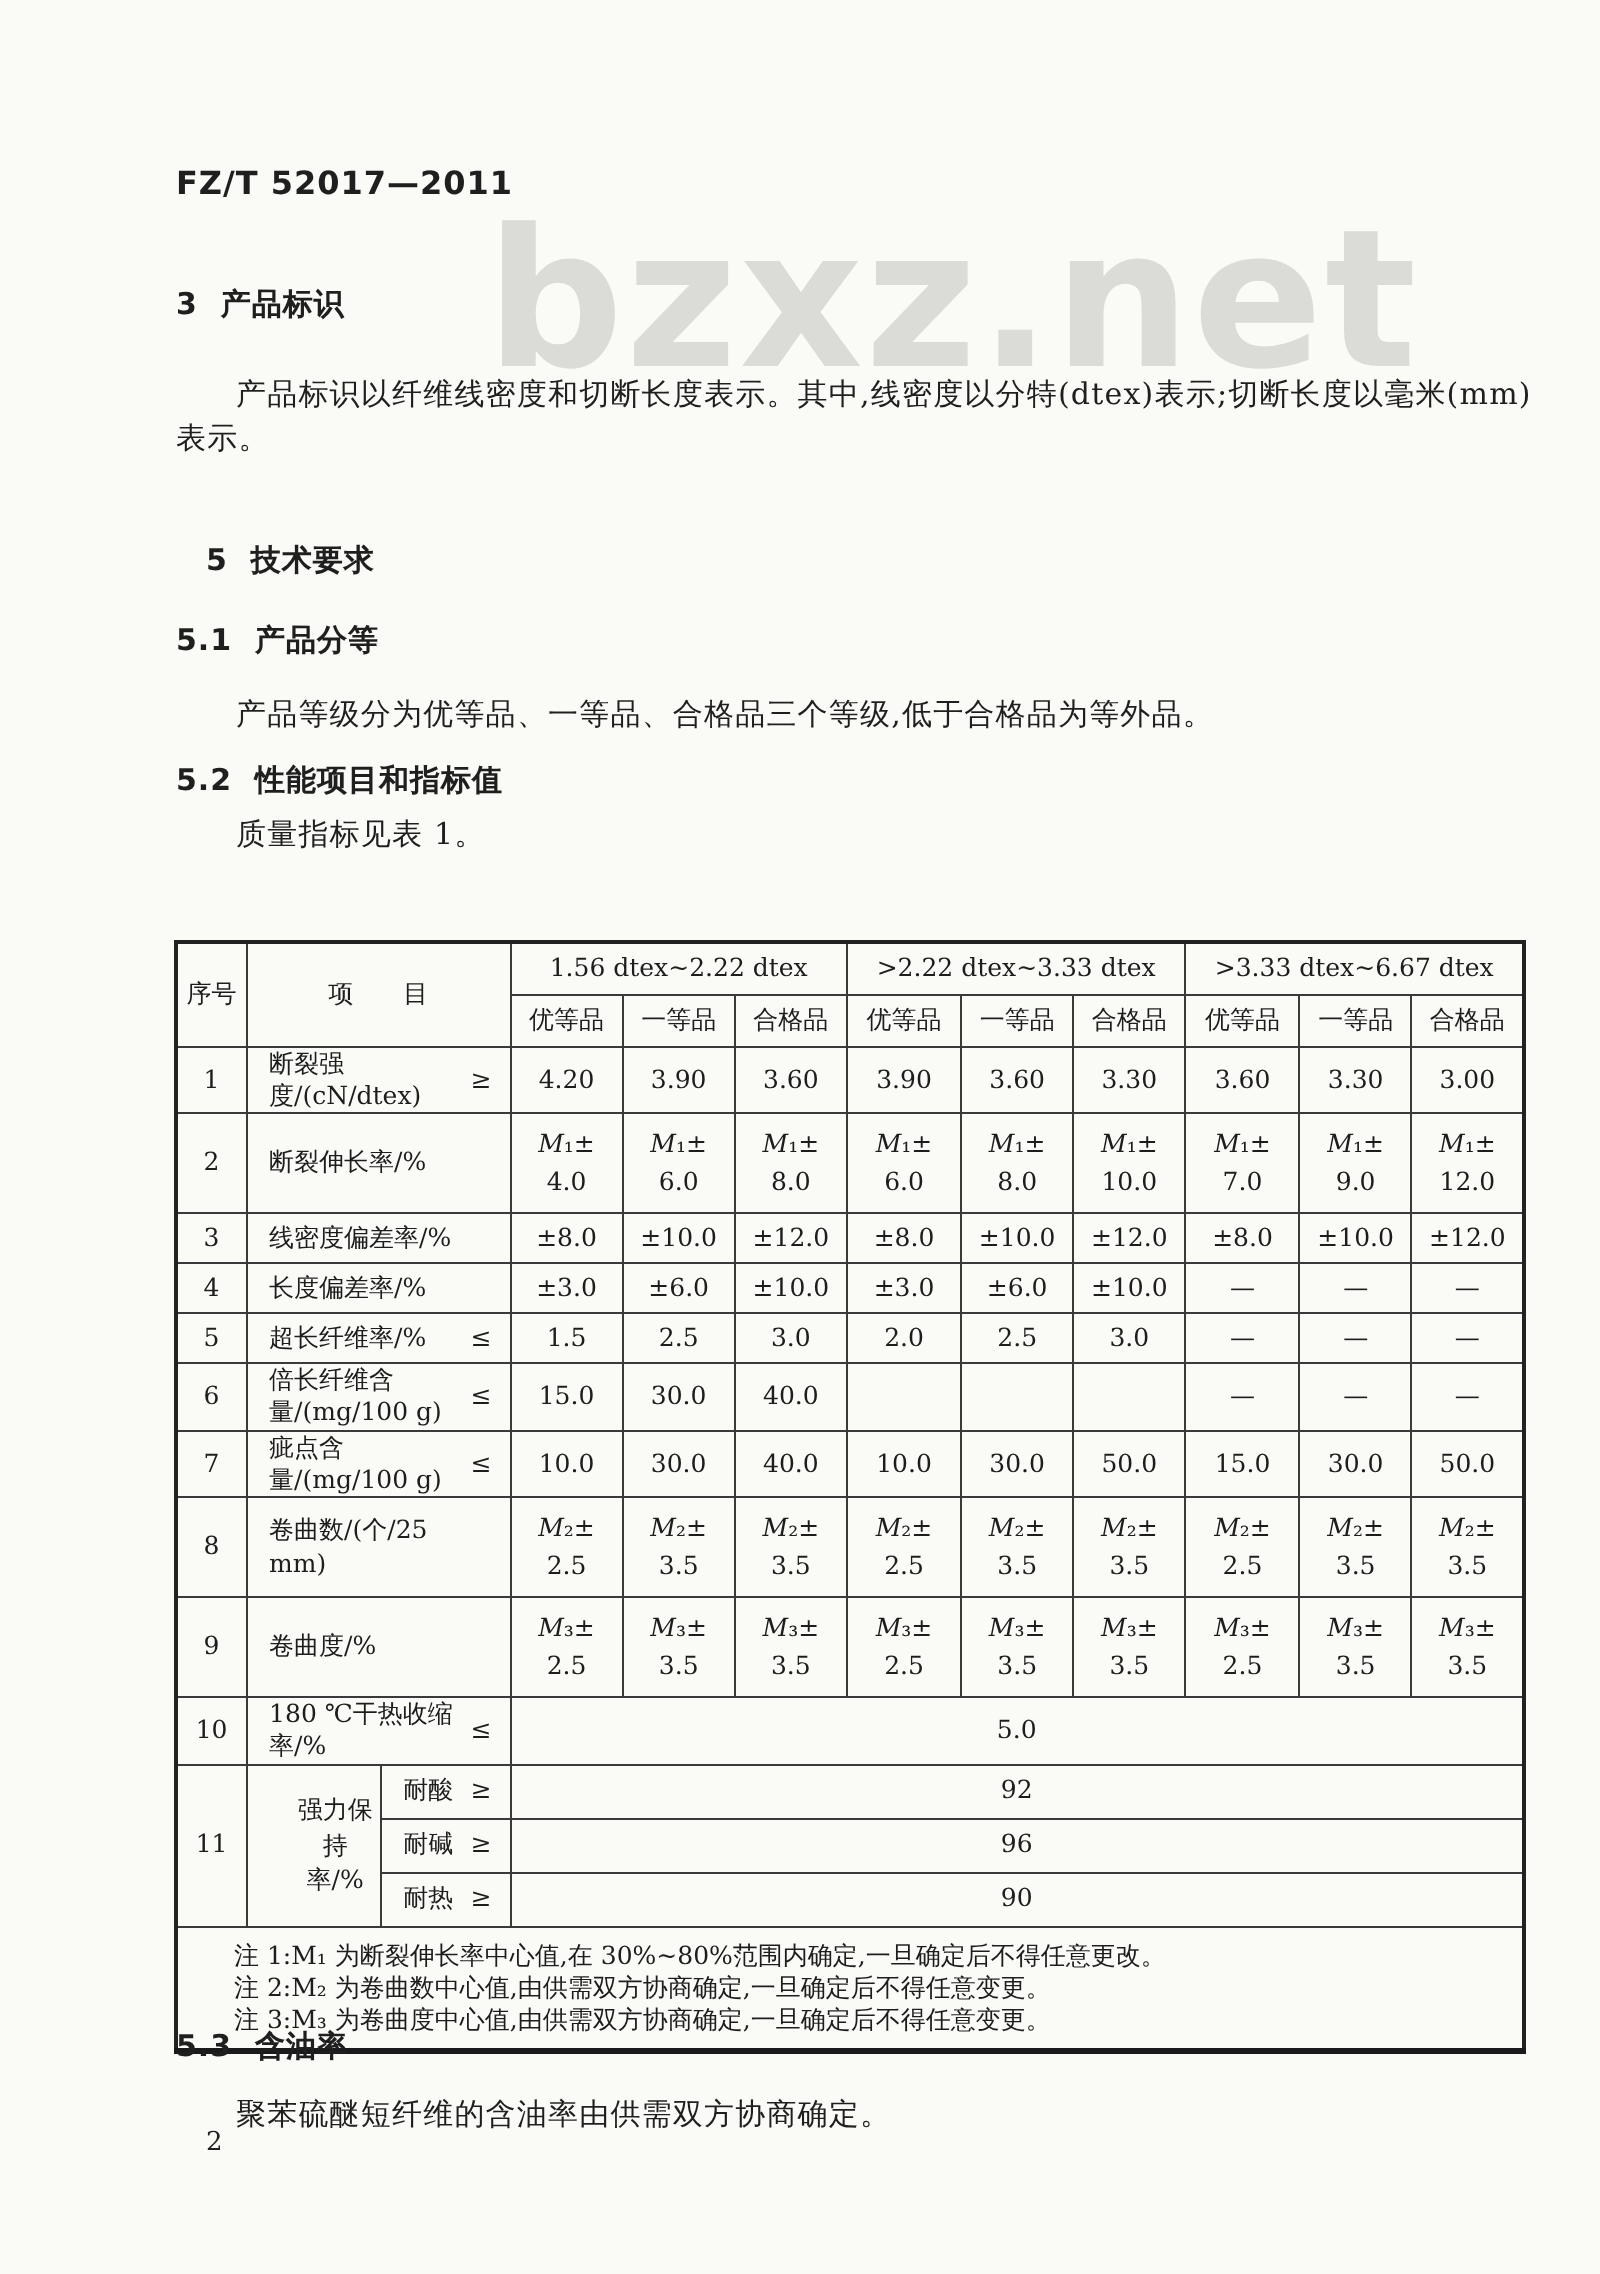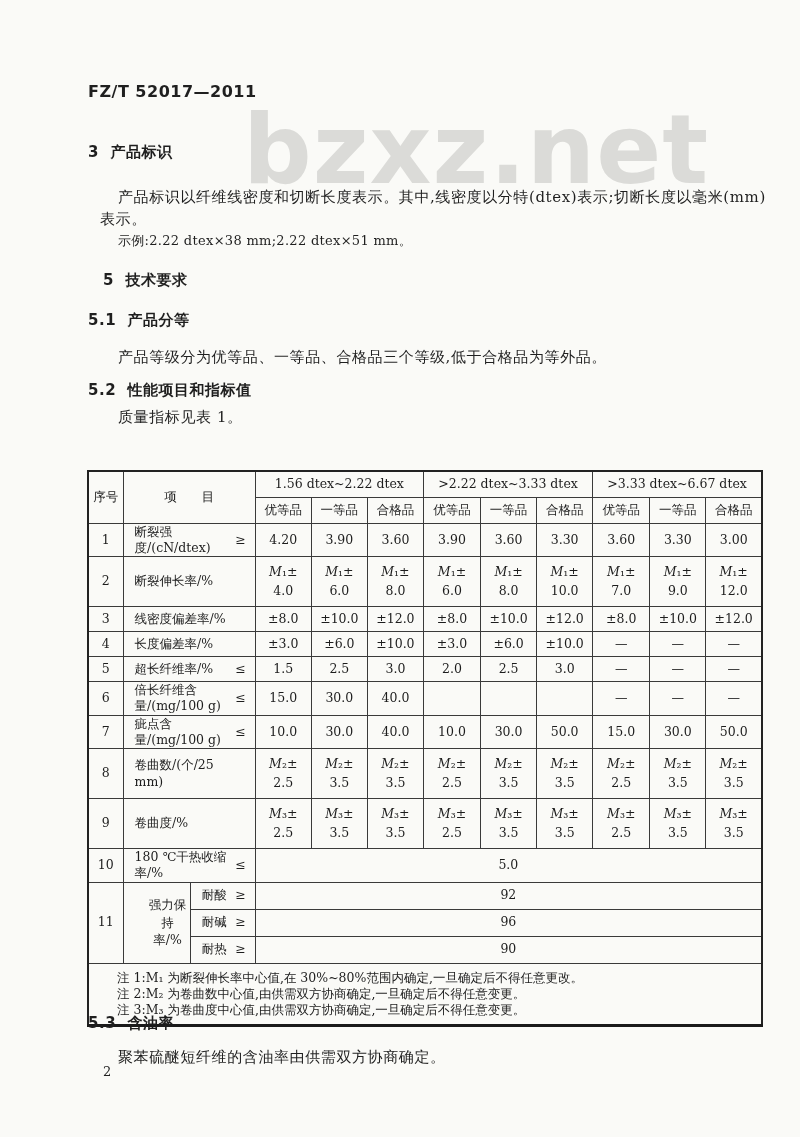--- a/index.html
+++ b/index.html
@@ -49,22 +49,21 @@
 <body>
 
 <div class="page">
 
   <div class="watermark">bzxz.net</div>
 
   <div class="layer docnum">FZ/T 52017—2011</div>
 
   <div class="layer h-sec" style="left:88px;top:143px;">3  产品标识</div>
   <div class="layer para" style="left:118px;top:188px;">产品标识以纤维线密度和切断长度表示。其中,线密度以分特(dtex)表示;切断长度以毫米(mm)</div>
-  <div class="layer para" style="left:100px;top:210px;">表示。</div>
-  <div class="layer small" style="left:118px;top:232px;">示例:2.22 dtex×38 mm;2.22 dtex×51 mm。</div>
+  <div class="layer para" style="left:88px;top:210px;">表示。</div>
 
   <div class="layer h-sec" style="left:88px;top:271px;margin-left:15px;">5  技术要求</div>
 
   <div class="layer h-sec" style="left:88px;top:311px;">5.1  产品分等</div>
   <div class="layer para" style="left:118px;top:348px;">产品等级分为优等品、一等品、合格品三个等级,低于合格品为等外品。</div>
 
   <div class="layer h-sec" style="left:88px;top:381px;">5.2  性能项目和指标值</div>
   <div class="layer para" style="left:118px;top:408px;">质量指标见表 1。</div>
 
 

